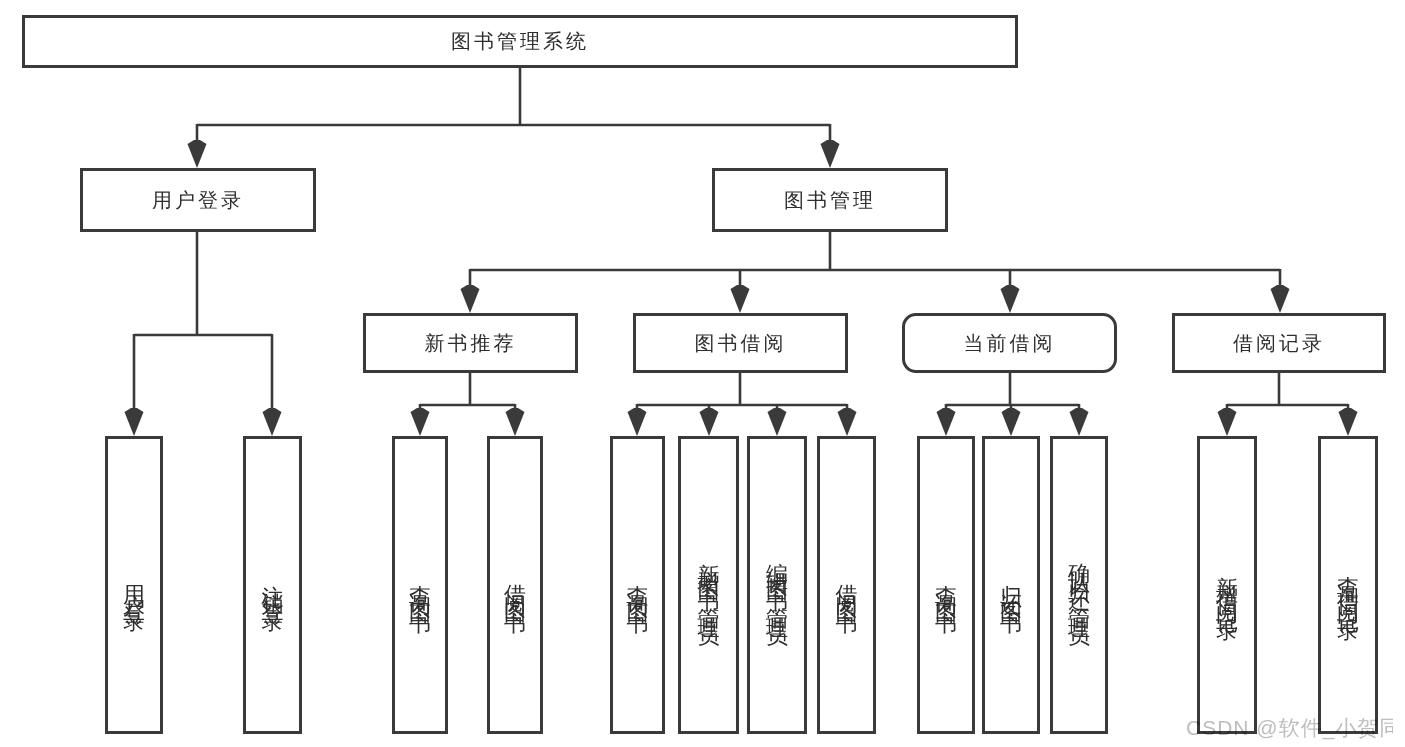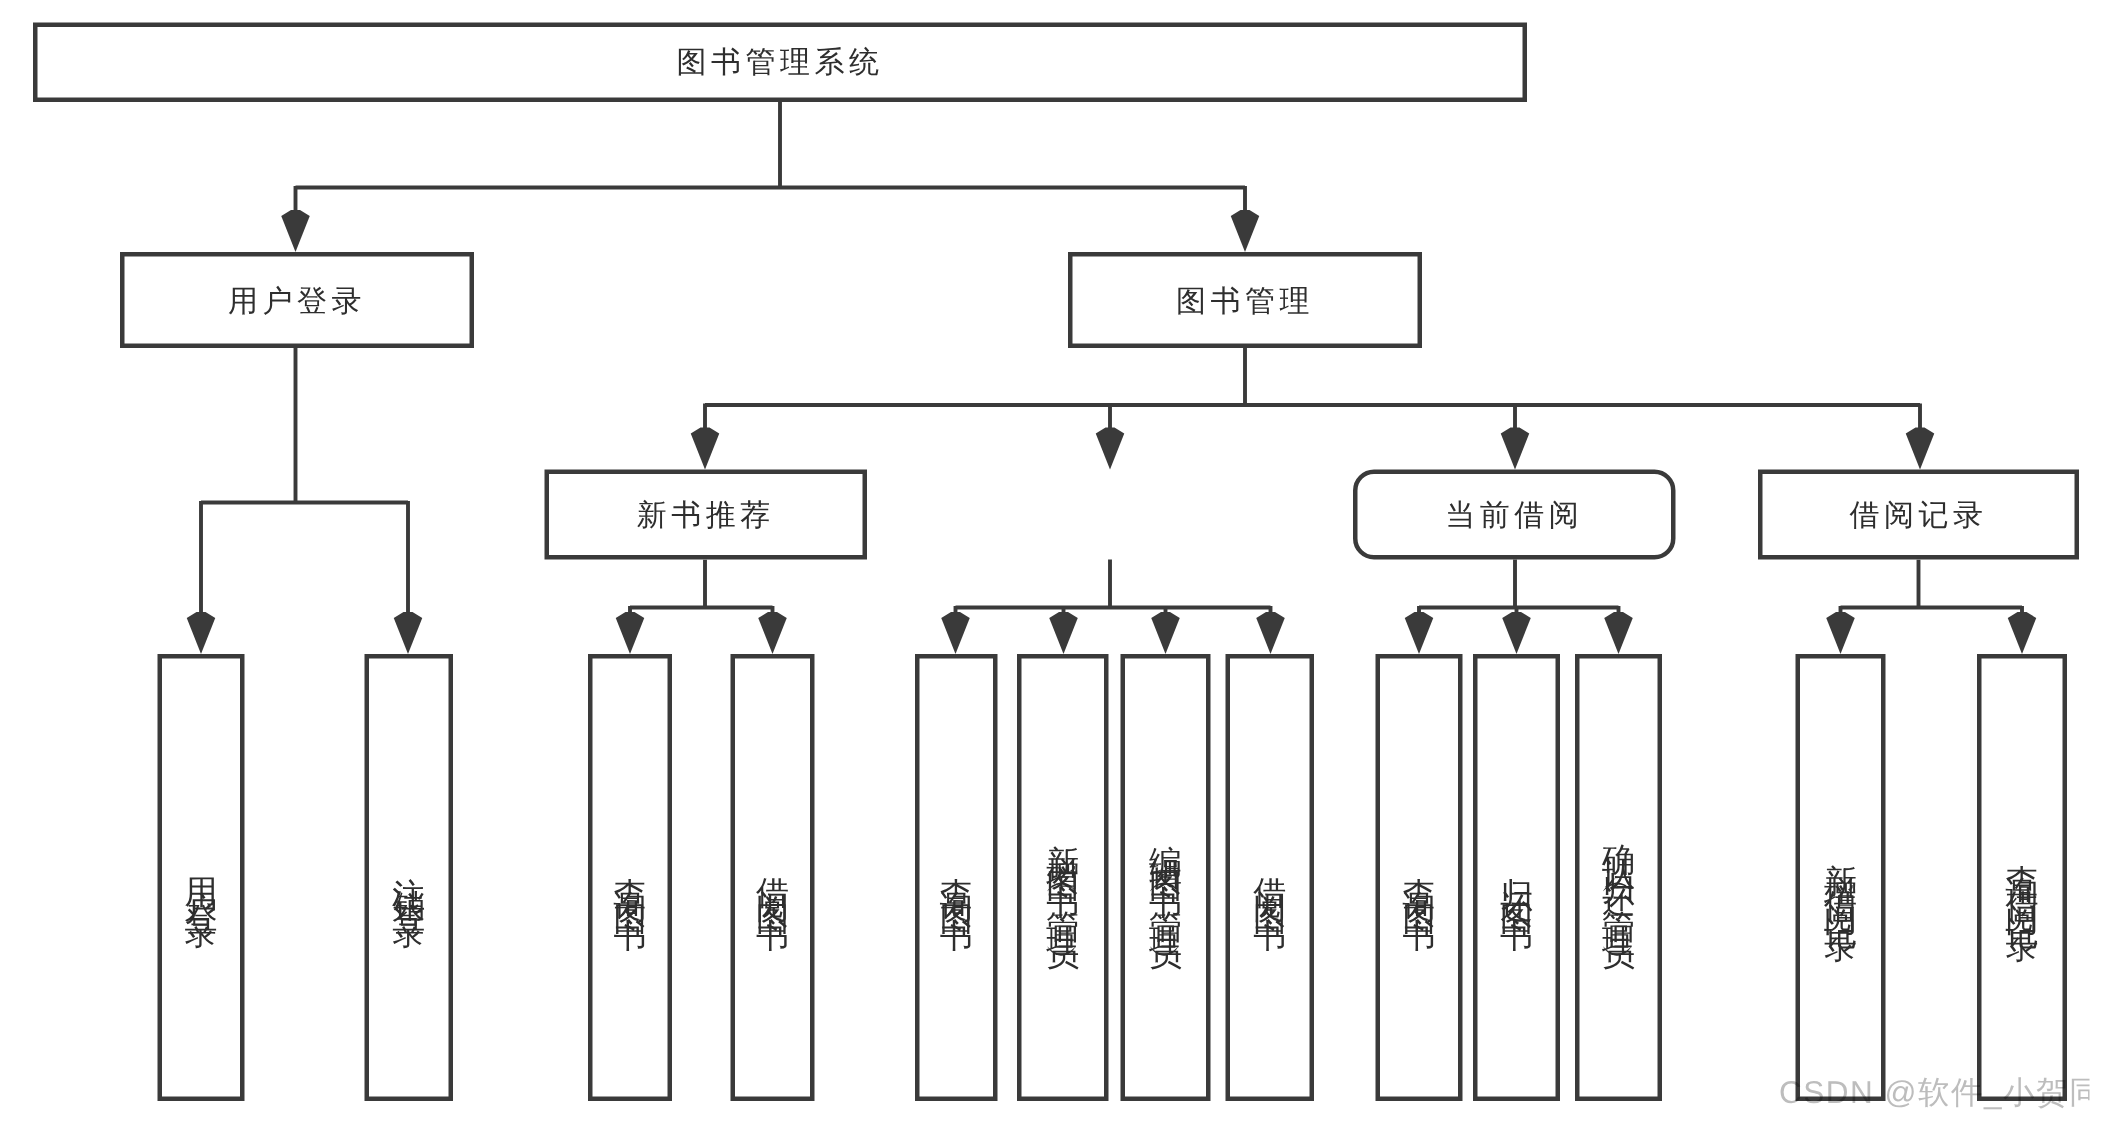--- a/index.html
+++ b/index.html
@@ -110,20 +110,21 @@
       <polygon points="1224,408 1230,408 1236.5,412 1227,436 1217.5,412" fill="#3a3a3a"></polygon>
       <polygon points="1345,408 1351,408 1357.5,412 1348,436 1338.5,412" fill="#3a3a3a"></polygon>
     </svg>
 
   <div class="node hbox" style="left:22px; top:15px; width:996px; height:53px;">图书管理系统</div>
 
   <div class="node hbox" style="left:80px; top:168px; width:236px; height:64px;">用户登录</div>
   <div class="node hbox" style="left:712px; top:168px; width:236px; height:64px;">图书管理</div>
 
   <div class="node hbox" style="left:363px; top:313px; width:215px; height:60px;">新书推荐</div>
+  <div class="node hbox" style="left:633px; top:313px; width:215px; height:60px;">图书借阅</div>
   <div class="node hbox" style="left:902px; top:313px; width:215px; height:60px;border-radius:14px;">当前借阅</div>
   <div class="node hbox" style="left:1172px; top:313px; width:214px; height:60px;">借阅记录</div>
 
   <div class="node vbox" style="left:105px; top:436px; width:58px; height:298px;">用户登录</div>
   <div class="node vbox" style="left:243px; top:436px; width:59px; height:298px;">注销登录</div>
 
   <div class="node vbox" style="left:392px; top:436px; width:56px; height:298px;">查询图书</div>
   <div class="node vbox" style="left:487px; top:436px; width:56px; height:298px;">借阅图书</div>
 
   <div class="node vbox" style="left:610px; top:436px; width:55px; height:298px;">查询图书</div>

